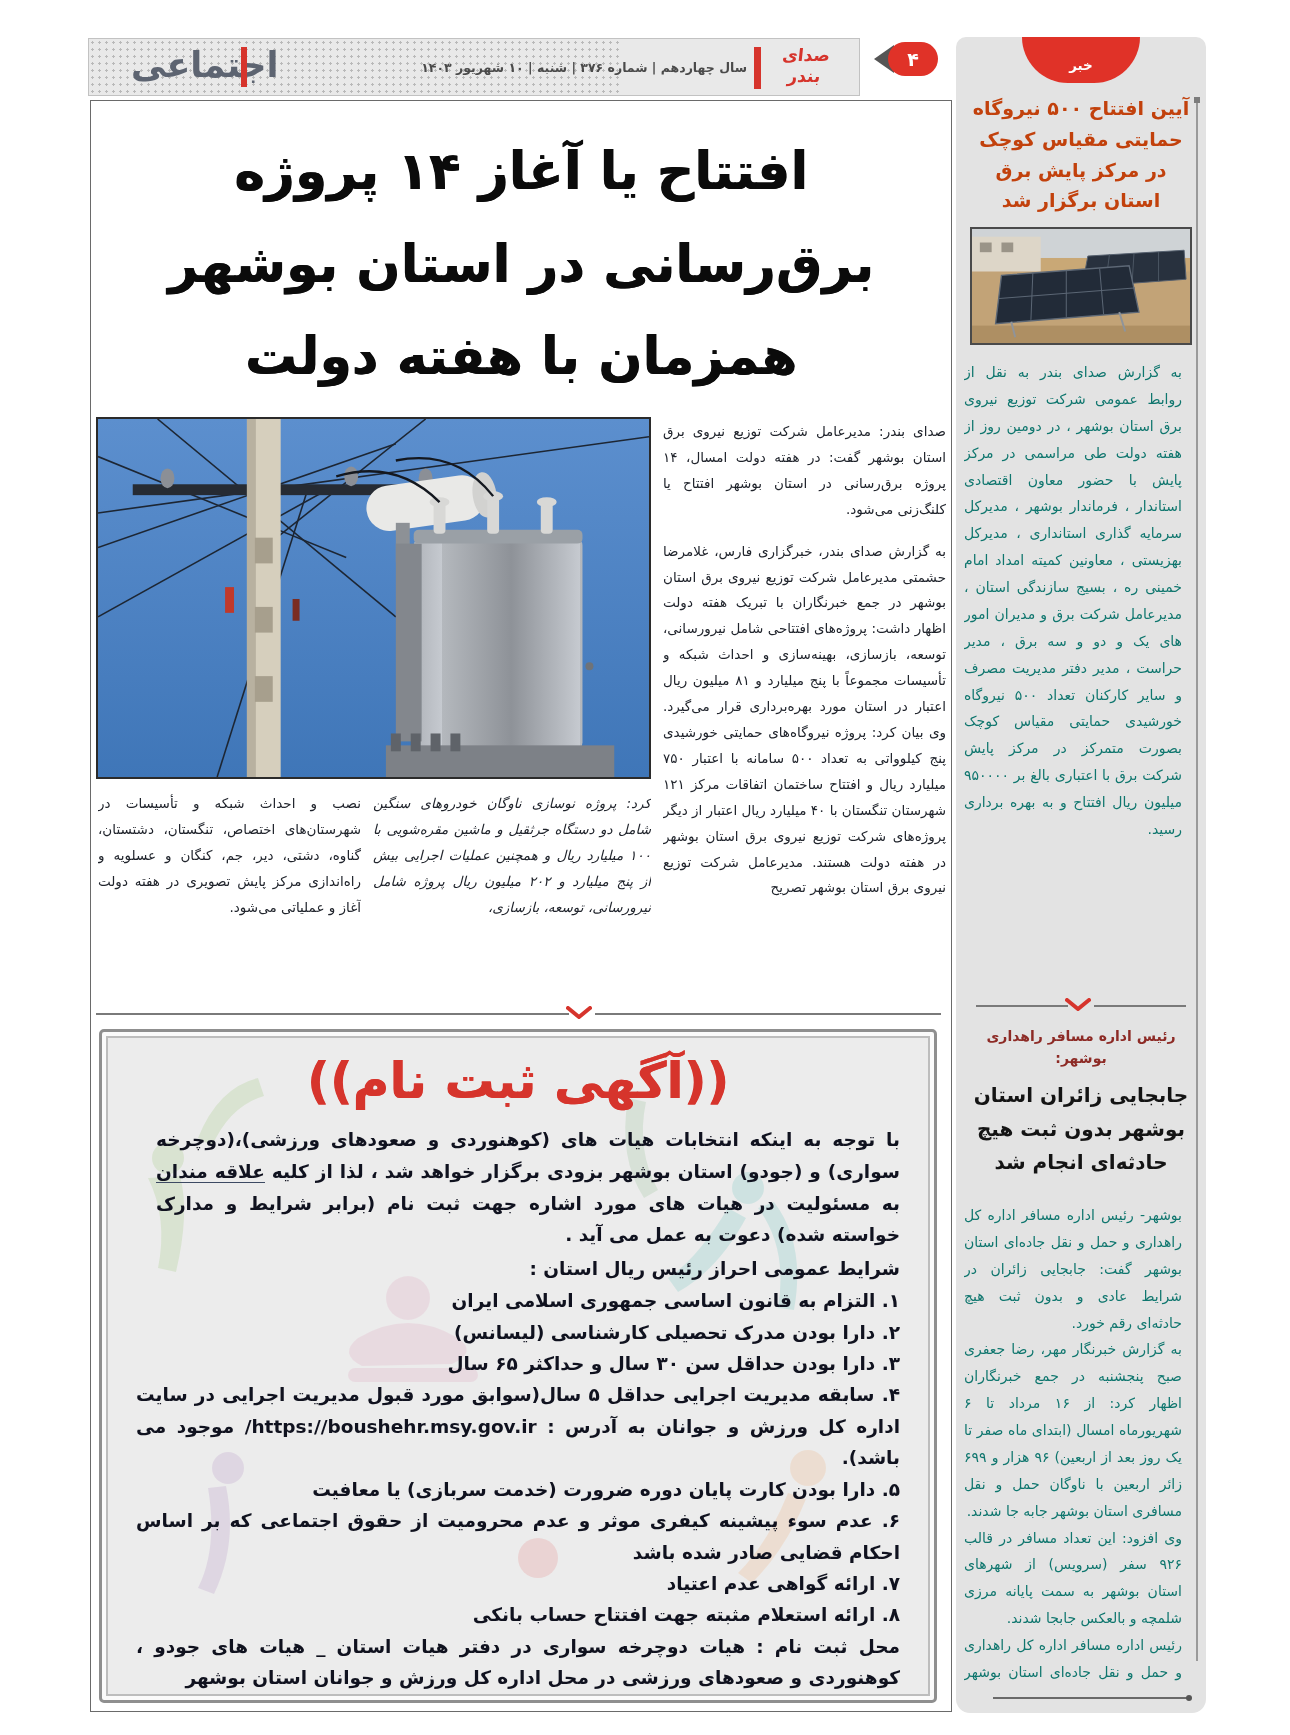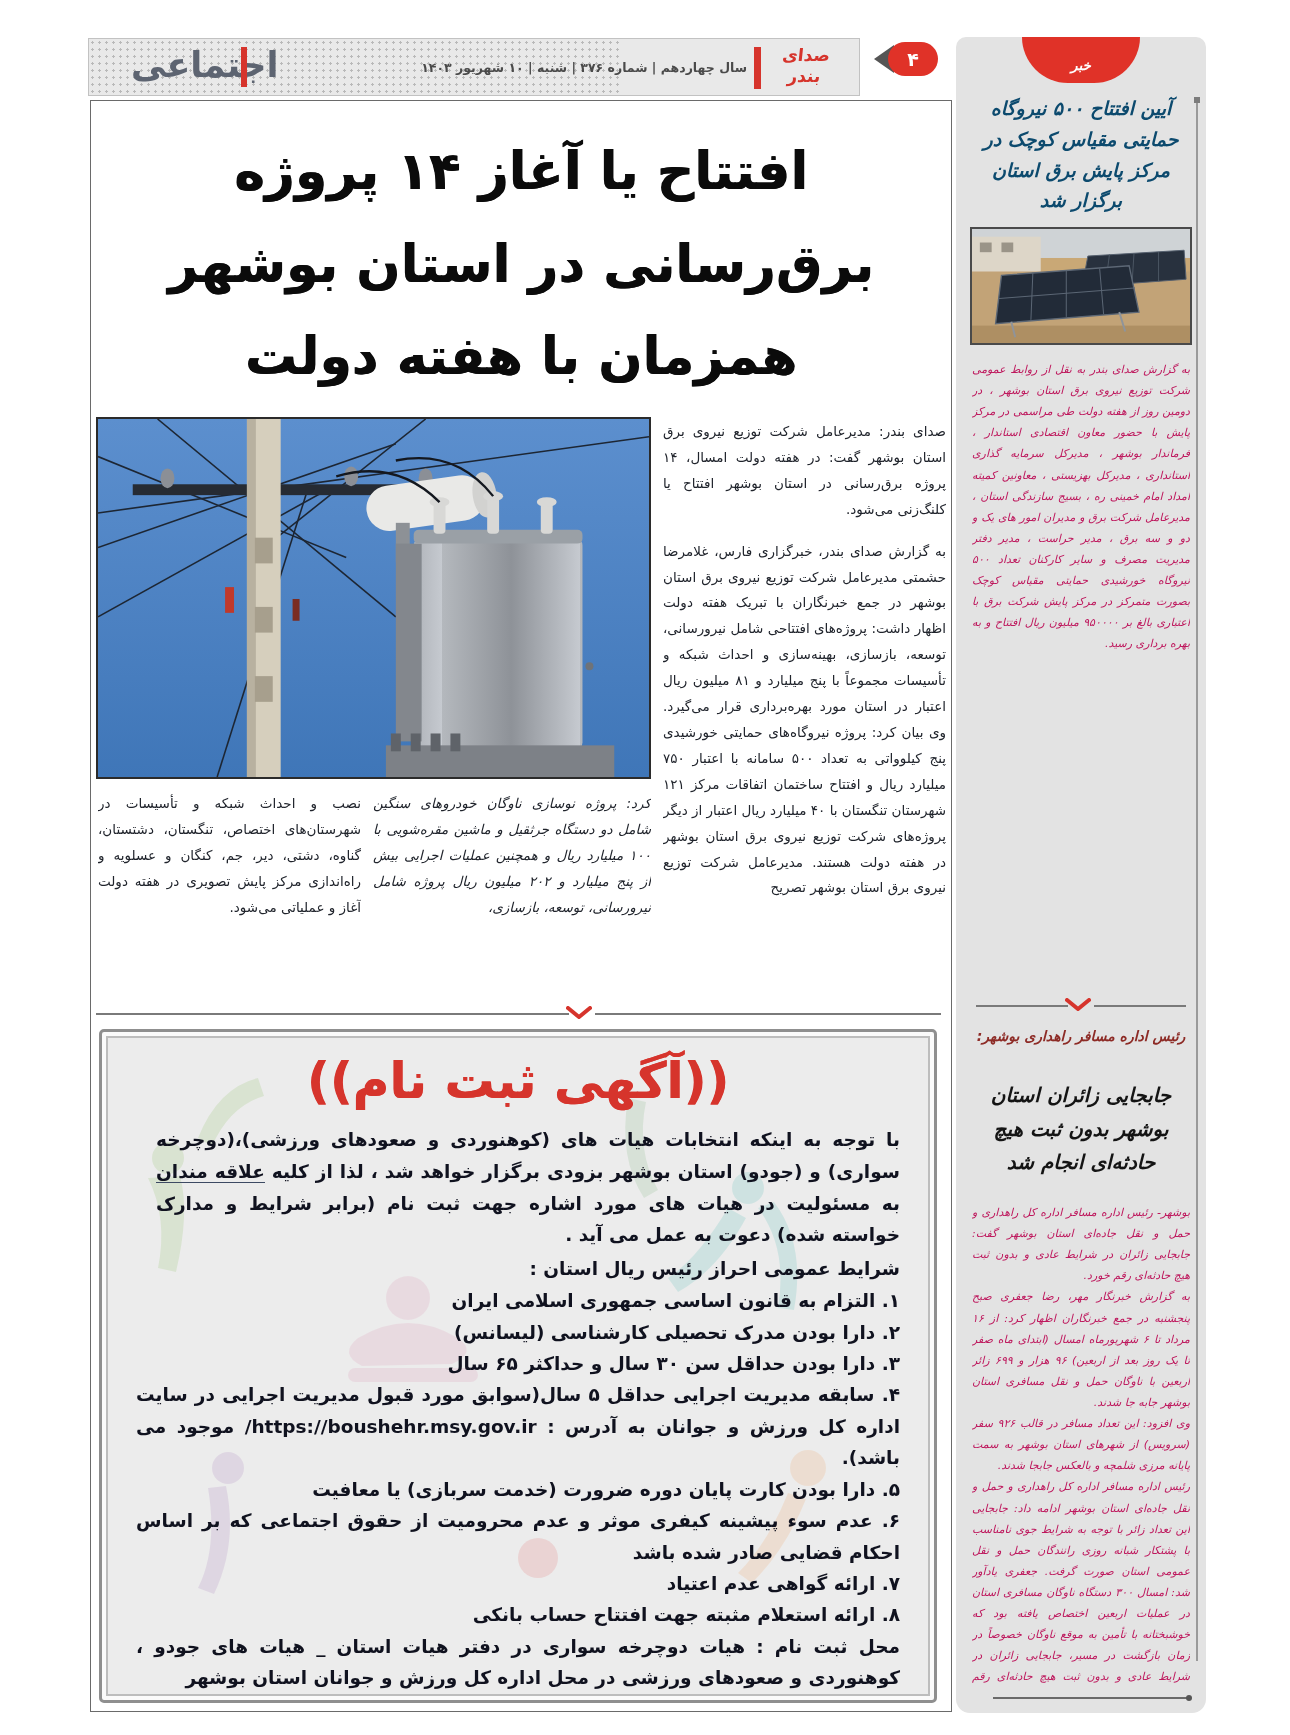--- a/index.html
+++ b/index.html
@@ -55,30 +55,30 @@
   .ad-title { text-align:center; color:#d6342c; font-size:50px; font-weight:bold; margin-bottom:14px;
     text-shadow:0.5px 0 0 #d6342c; }
   .ad-par { font-size:18.5px; font-weight:bold; line-height:1.72; text-align:justify;margin-left:20px; }
   .ad-sub { font-size:18.5px; font-weight:bold; line-height:1.72; margin-top:2px; }
   .ad-item { font-size:18.5px; font-weight:bold; line-height:1.7; text-align:justify; }
   .ad-line { font-size:18.5px; font-weight:bold; line-height:1.7; text-align:justify; }
   .u { border-bottom:1.5px solid #3d4a63; }
 
   
   .sidebar { position:absolute; left:956px; top:37px; width:250px; height:1676px; background:#e3e3e3;
-    border-radius:10px 10px 14px 14px;font-style:italic; }
+    border-radius:10px 10px 14px 14px; }
   .sidebar-tab { position:absolute; left:50%; transform:translateX(-50%); top:0; width:118px; height:46px;
     background:#e03228; border-radius:0 0 60px 60px; color:#fff; font-size:13.5px; font-weight:bold;
     text-align:center; line-height:56px; }
   .sb-head1 { position:absolute; top:56px; left:12px; width:226px; text-align:center; font-size:19px;
-    font-weight:bold; line-height:1.62; color:#0c4a6e; }
+    font-weight:bold; line-height:1.62; color:#c2410c; }
   .sb-photo { position:absolute; top:190px; left:14px; width:222px; height:118px; border:2px solid #4a4a4a; background:#c9a876; }
   .sb-photo svg { display:block; width:100%; height:100%; }
-  .sb-body { position:absolute; left:16px; width:218px; font-size:11px; line-height:1.92; text-align:justify;
-    color:#be185d; overflow:hidden; }
+  .sb-body { position:absolute; left:8px; width:218px; font-size:14px; line-height:1.92; text-align:justify;
+    color:#0f766e; overflow:hidden; }
   .sb-body1 { top:322px; height:630px; }
   .sb-divider { position:absolute; top:968px; left:20px; width:210px; height:1.5px; background:#7a7a7a; }
   .sb-chev { left:112px; top:961px; background:#e3e3e3; padding:0 3px; }
   .sb-kicker { position:absolute; top:988px; left:20px; width:210px; text-align:center; font-size:14px;
     font-weight:bold; color:#8d2b26; line-height:1.6; }
   .sb-head2 { position:absolute; top:1042px; left:12px; width:226px; text-align:center; font-size:20px;
     font-weight:bold; line-height:1.68; color:#141414; }
   .sb-body2 { top:1165px; height:490px; }
   .sb-vline { position:absolute; right:8px; top:64px; width:2px; height:1560px; background:#9a9a9a; }
   .sb-vline::before { content:""; position:absolute; top:-4px; right:-2px; width:6px; height:6px; background:#7c7c7c; }

